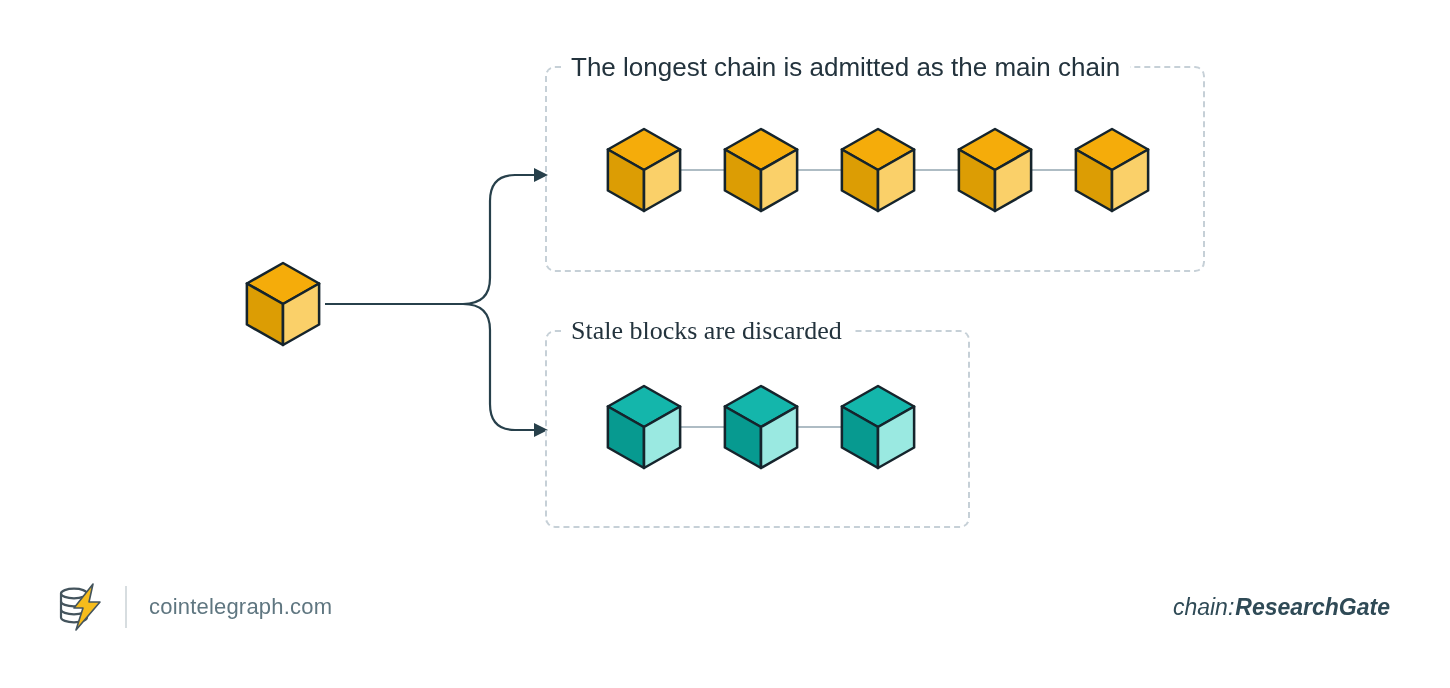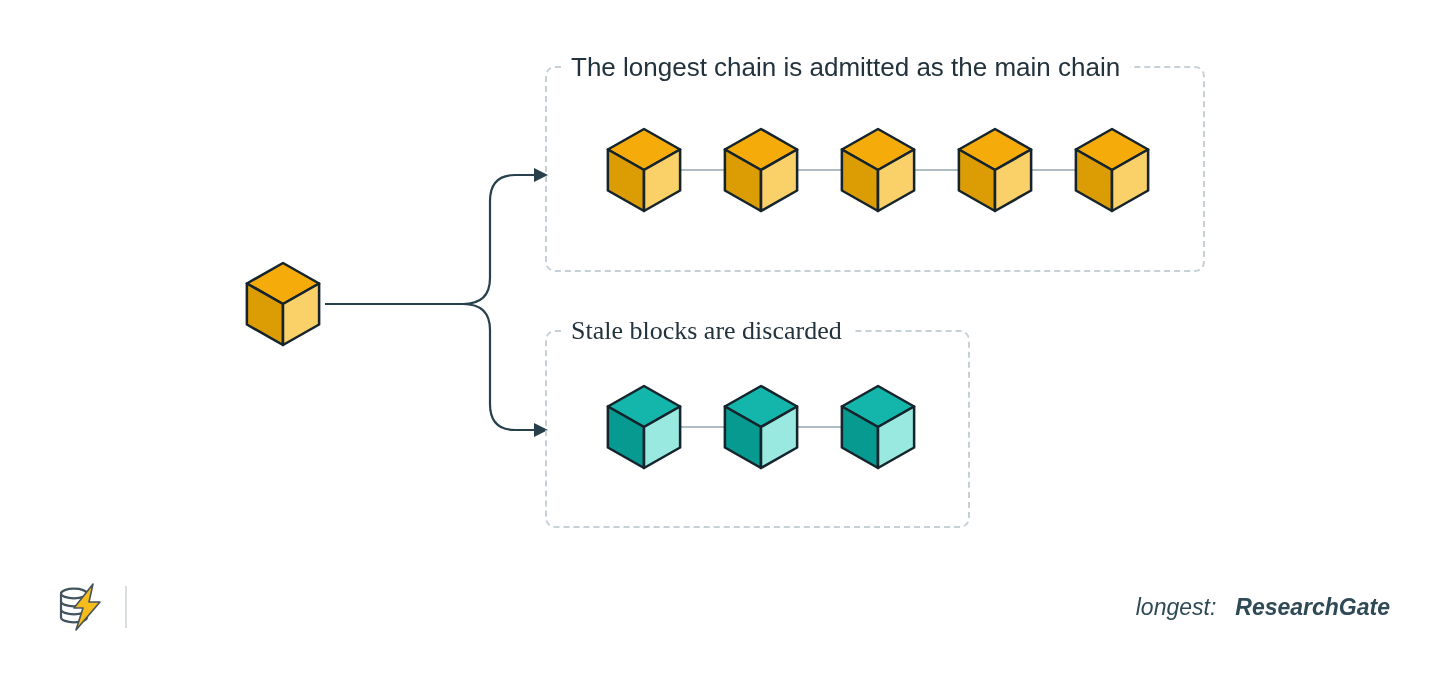--- a/index.html
+++ b/index.html
@@ -87,21 +87,21 @@
   }
 
   .source {
     position:absolute;
     right:60px; top:594px;
     font-style:italic;
     font-size:23px;
     color:#2F4A56;
     white-space:nowrap;
   }
-  .source-name { font-weight:bold; margin-left:19px; }
+  .source-name { font-weight:bold; margin-left:1px; }
 </style>
 </head>
 <body>
 
 <div class="canvas">
 
   <svg class="connector-overlay" width="1450" height="688" viewBox="0 0 1450 688">
     <path d="M325 304 L463 304 Q490 304 490 278 L490 201 Q490 175 515 175 L535 175" fill="none" stroke="#27404B" stroke-width="2.2"></path>
     <path d="M463 304 Q490 304 490 330 L490 404 Q490 430 515 430 L535 430" fill="none" stroke="#27404B" stroke-width="2.2"></path>
     <polygon points="534,168 548,175 534,182" fill="#27404B"></polygon>
@@ -190,19 +190,20 @@
     <svg class="brand-logo" viewBox="0 0 48 50">
       <g fill="none" stroke="#44545D" stroke-width="2.2">
         <ellipse cx="17" cy="11.5" rx="13" ry="4.8"></ellipse>
         <path d="M4 11.5 V19.5 a13 4.8 0 0 0 26 0 V11.5"></path>
         <path d="M4 19.5 V27.5 a13 4.8 0 0 0 26 0 V19.5"></path>
         <path d="M4 27.5 V35.5 a13 4.8 0 0 0 26 0 V27.5"></path>
       </g>
       <polygon points="36,2 17,26 26,26 19,48 43,20 32,20" fill="#F6BC1C" stroke="#44545D" stroke-width="1.6" stroke-linejoin="round"></polygon>
     </svg>
     <div class="brand-divider"></div>
+    <div class="brand-site">cointelegraph.com</div>
   </div>
 
   <div class="source">
-    <span class="source-label">longest:</span><span class="source-name">ResearchGate</span>
+    <span class="source-label">chain:</span><span class="source-name">ResearchGate</span>
   </div>
 
 </div>
 
 </body></html>

